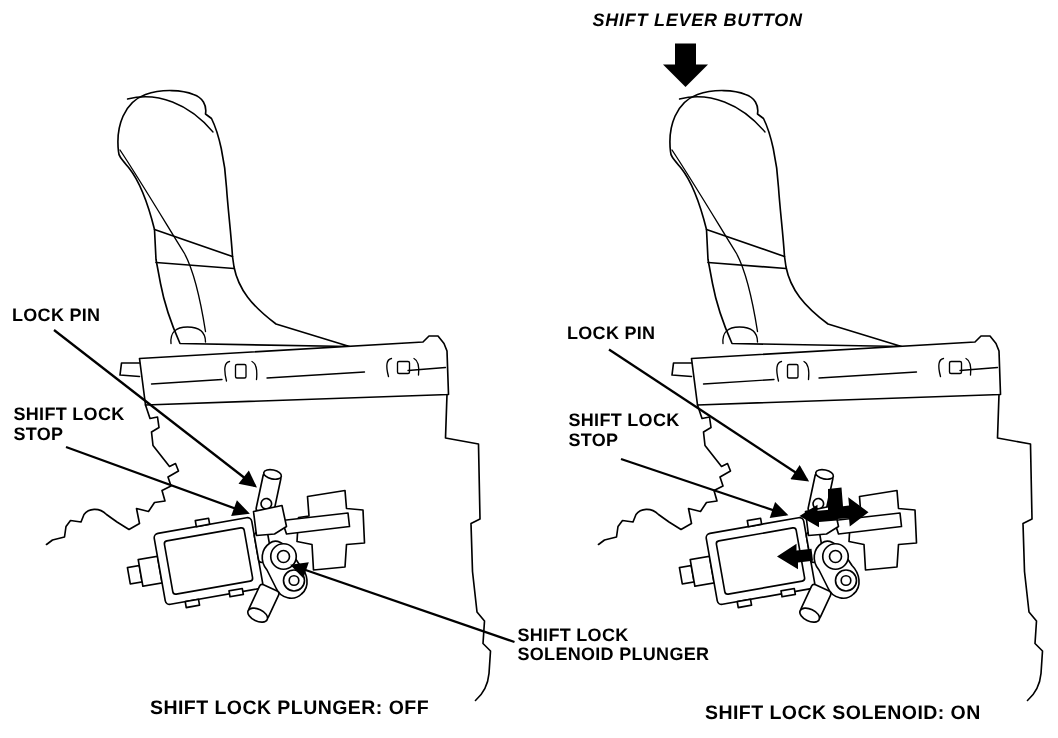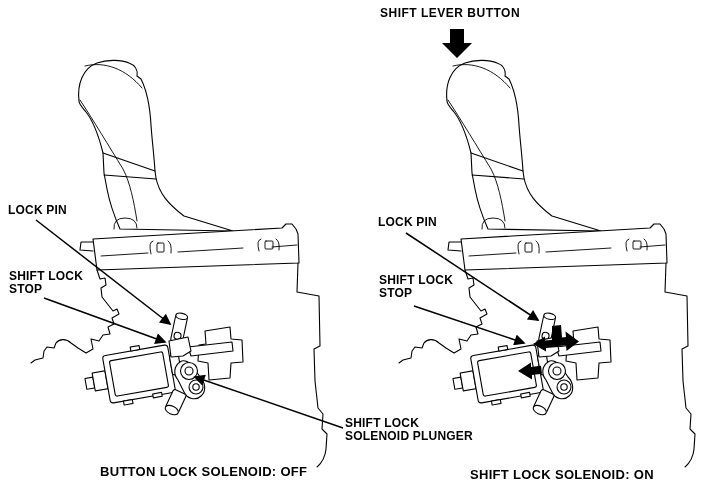--- a/index.html
+++ b/index.html
@@ -102,32 +102,32 @@
 
     <path class="leader" marker-end="url(#ah)" d="M406,233 L538,320"></path>
     <path class="leader" marker-end="url(#ah)" d="M414,306 L524,343"></path>
 
     <path class="solid" d="M450,29 L464,29 L464,43 L472,43 L457,58 L442,43 L450,43 Z"></path>
     <path class="solid" d="M533,344 L545,336.5 L545,340.5 L557,339.5 L558,347 L546,348 L546,351.5 Z"></path>
     <path class="solid" d="M552,326 L561,325 L562,337.5 L566,337 L565.5,331.5 L579,341.5 L566.5,351 L566,345.5 L558,346 Q553,346 552,340 Z"></path>
     <path class="solid" d="M518,371 L531,362.5 L531,367 L541,365.8 L542,373.8 L532,375 L532,379.5 Z"></path>
   </svg>
 
-  <div class="lbl title" style="left:380px;top:7px;">SHIFT LEVER BUTTON</div>
+  <div class="lbl title" style="left:395px;top:7px;font-style:italic;">SHIFT LEVER BUTTON</div>
 
   <div class="lbl" style="left:8px;top:204px;">LOCK PIN</div>
 
   <div class="lbl" style="left:9px;top:270px;">SHIFT LOCK
 STOP</div>
 
   <div class="lbl" style="left:345px;top:417px;">SHIFT LOCK
 SOLENOID PLUNGER</div>
 
   <div class="lbl" style="left:378px;top:216px;">LOCK PIN</div>
 
   <div class="lbl" style="left:379px;top:274px;">SHIFT LOCK
 STOP</div>
 
-  <div class="lbl caption" style="left:100px;top:464px;">BUTTON LOCK SOLENOID: OFF</div>
+  <div class="lbl caption" style="left:100px;top:464px;">SHIFT LOCK PLUNGER: OFF</div>
 
   <div class="lbl caption" style="left:470px;top:467px;text-align:center;">SHIFT LOCK SOLENOID: ON</div>
 
 </div>
 
 </body></html>

